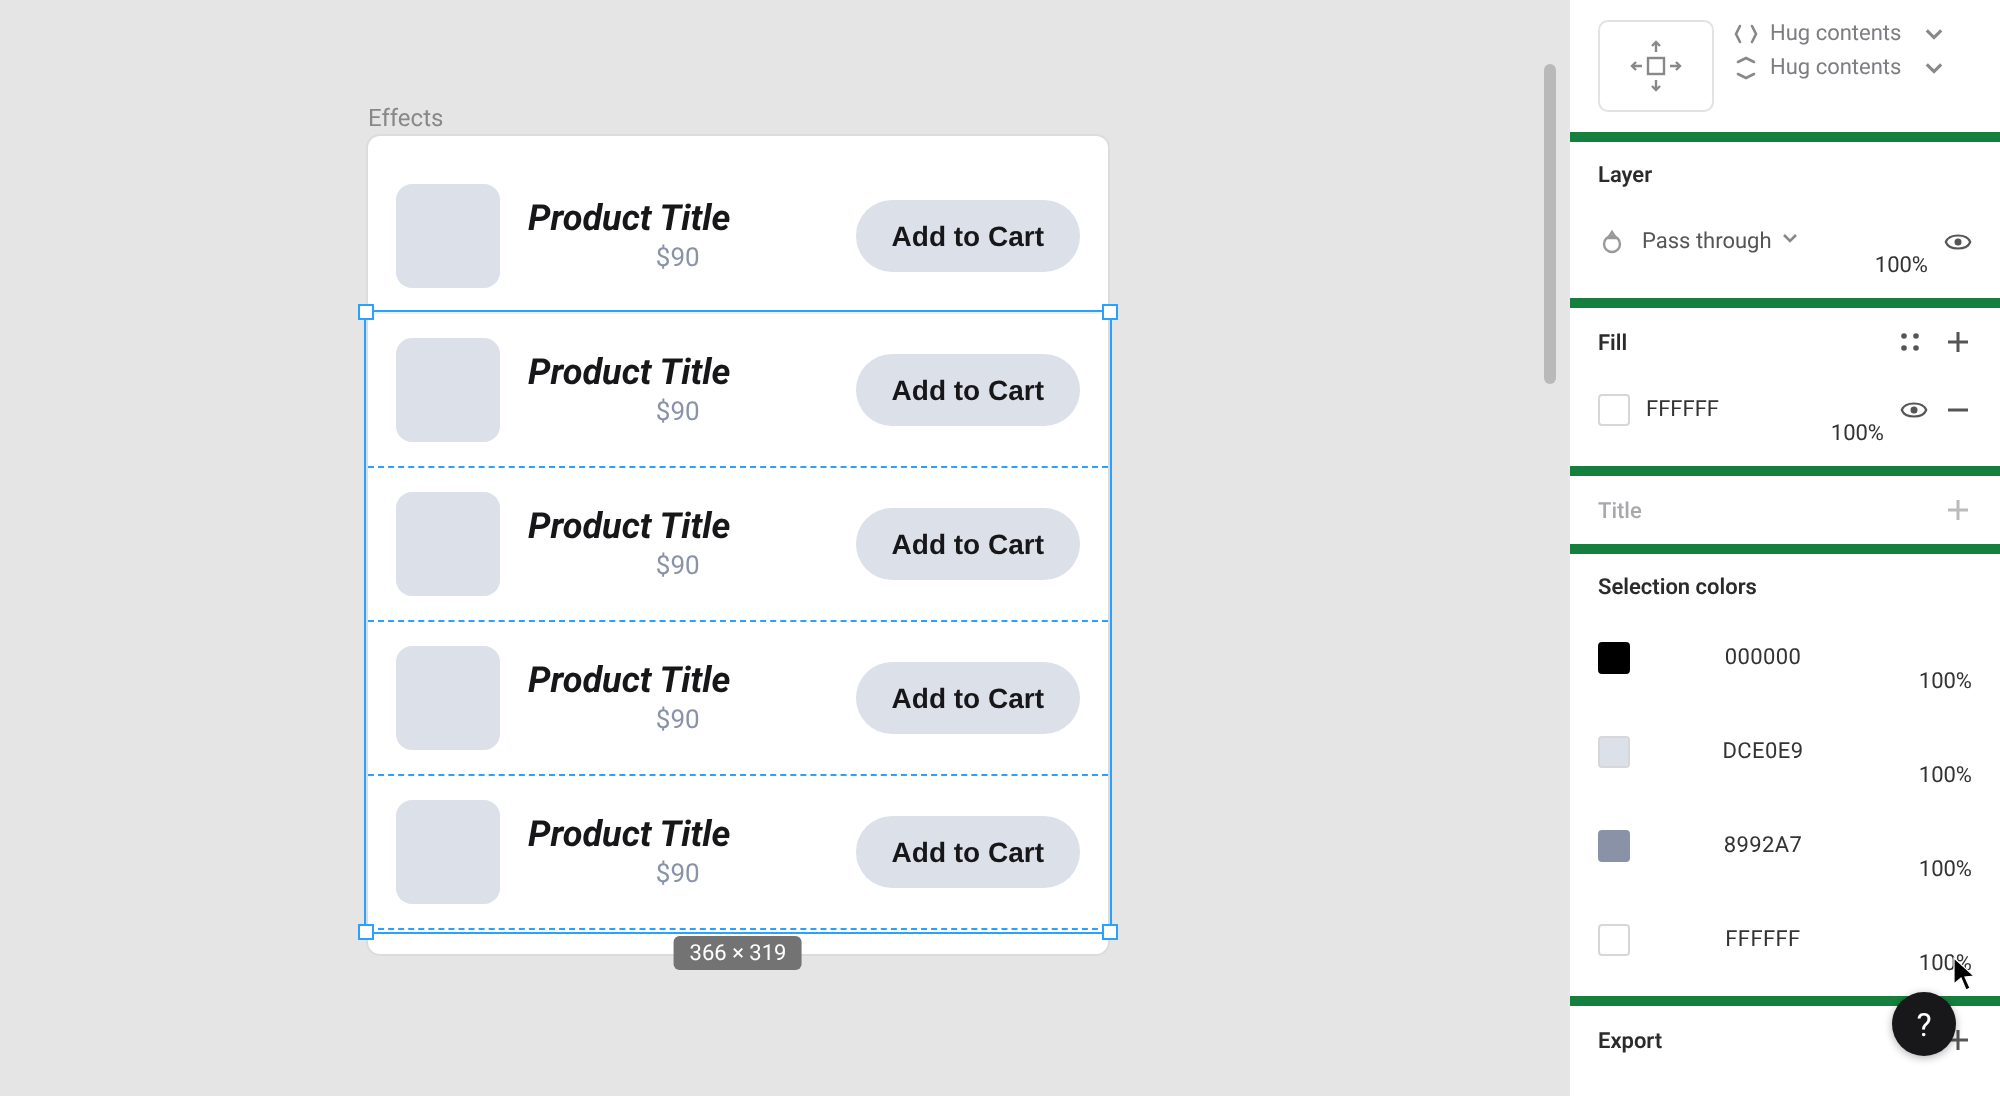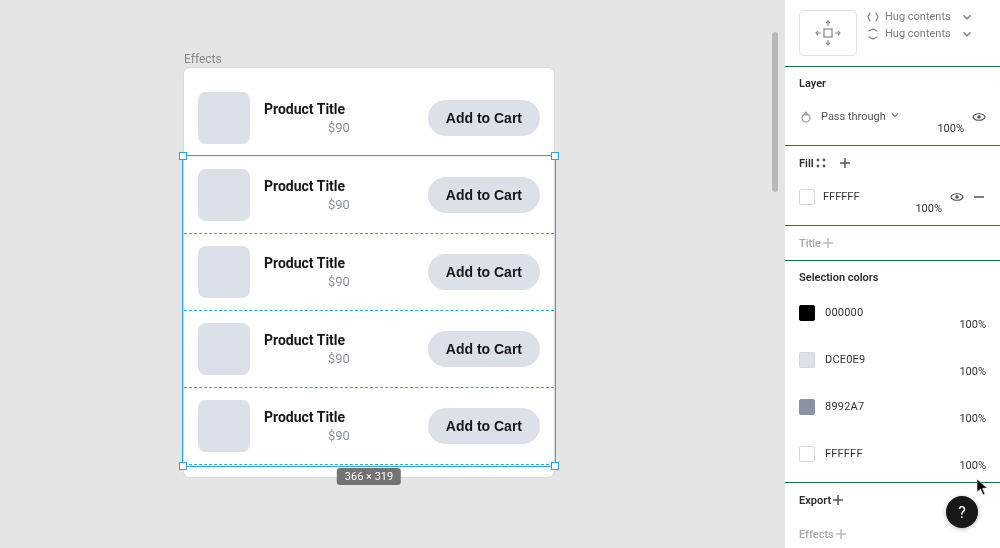--- a/index.html
+++ b/index.html
@@ -78,25 +78,26 @@
   .sel-handle.br { right: -5px; bottom: -5px; }
 
   .thumb {
     width: 52px; height: 52px;
     background: #dce0e9;
     border-radius: 8px;
     flex: 0 0 auto;
   }
   .product-info { flex: 1 1 auto; }
   .product-title {
-    font-size: 14px;
+    font-size: 18px;
     font-weight: 700;
     color: #17171a;
     line-height: 1.2;
     margin-bottom: 2px;
+    font-style: italic;
   }
   .product-price {
     font-size: 13px;
     color: #8992a7;
     text-align: center;
   }
   .add-btn {
     background: #dce0e9;
     border: none;
     border-radius: 22px;
@@ -127,21 +128,21 @@
     flex: 0 0 216px;
     background: #ffffff;
     border-left: 1px solid #e6e6e8;
     font-size: 11px;
     color: #333;
     display: flex;
     flex-direction: column;
     overflow: hidden;
   }
   .section {
-    border-bottom: 1px solid #15803d;
+    border-bottom: 5px solid #15803d;
     padding: 10px 14px;
   }
   .section-title {
     font-size: 11px;
     font-weight: 600;
     color: #2b2b2d;
     display: flex;
     align-items: center;
     justify-content: space-between;
   }
@@ -175,40 +176,40 @@
   .layer-row {
     display: flex; align-items: center; gap: 8px;
     margin-top: 8px;
     color: #555;
   }
   .layer-row .pass { flex: 1; display: flex; align-items: flex-start; gap: 4px; cursor: pointer; }
   .pct { width: 38px; text-align: right; color: #333; margin-top: 24px; }
   .eye-icon, .minus-icon, .plus-icon, .dots-icon { width: 14px; height: 14px; cursor: pointer; color: #555; }
 
   
-  .fill-head { display: flex; align-items: center; }
+  .fill-head { display: flex; align-items: center; justify-content: space-between; }
   .fill-row {
     display: flex; align-items: center; gap: 8px;
     margin-top: 8px;
   }
   .swatch {
     width: 16px; height: 16px;
     border: 1px solid #d7d7db;
     border-radius: 2px;
     flex: 0 0 auto;
     cursor: pointer;
   }
   .fill-row .hex { flex: 1; color: #333; }
 
   
   .sc-row {
     display: flex; align-items: center; gap: 10px;
     margin-top: 10px;
   }
-  .sc-row .hex { flex: 1; color: #333; letter-spacing: .2px; }
+  .sc-row .hex { flex: 1; color: #333; letter-spacing: .2px; text-align: center; }
 
   
   .help-btn {
     position: absolute;
     right: 22px; bottom: 20px;
     width: 32px; height: 32px;
     border-radius: 50%;
     background: #18181a;
     color: #fff;
     display: flex; align-items: center; justify-content: center;

